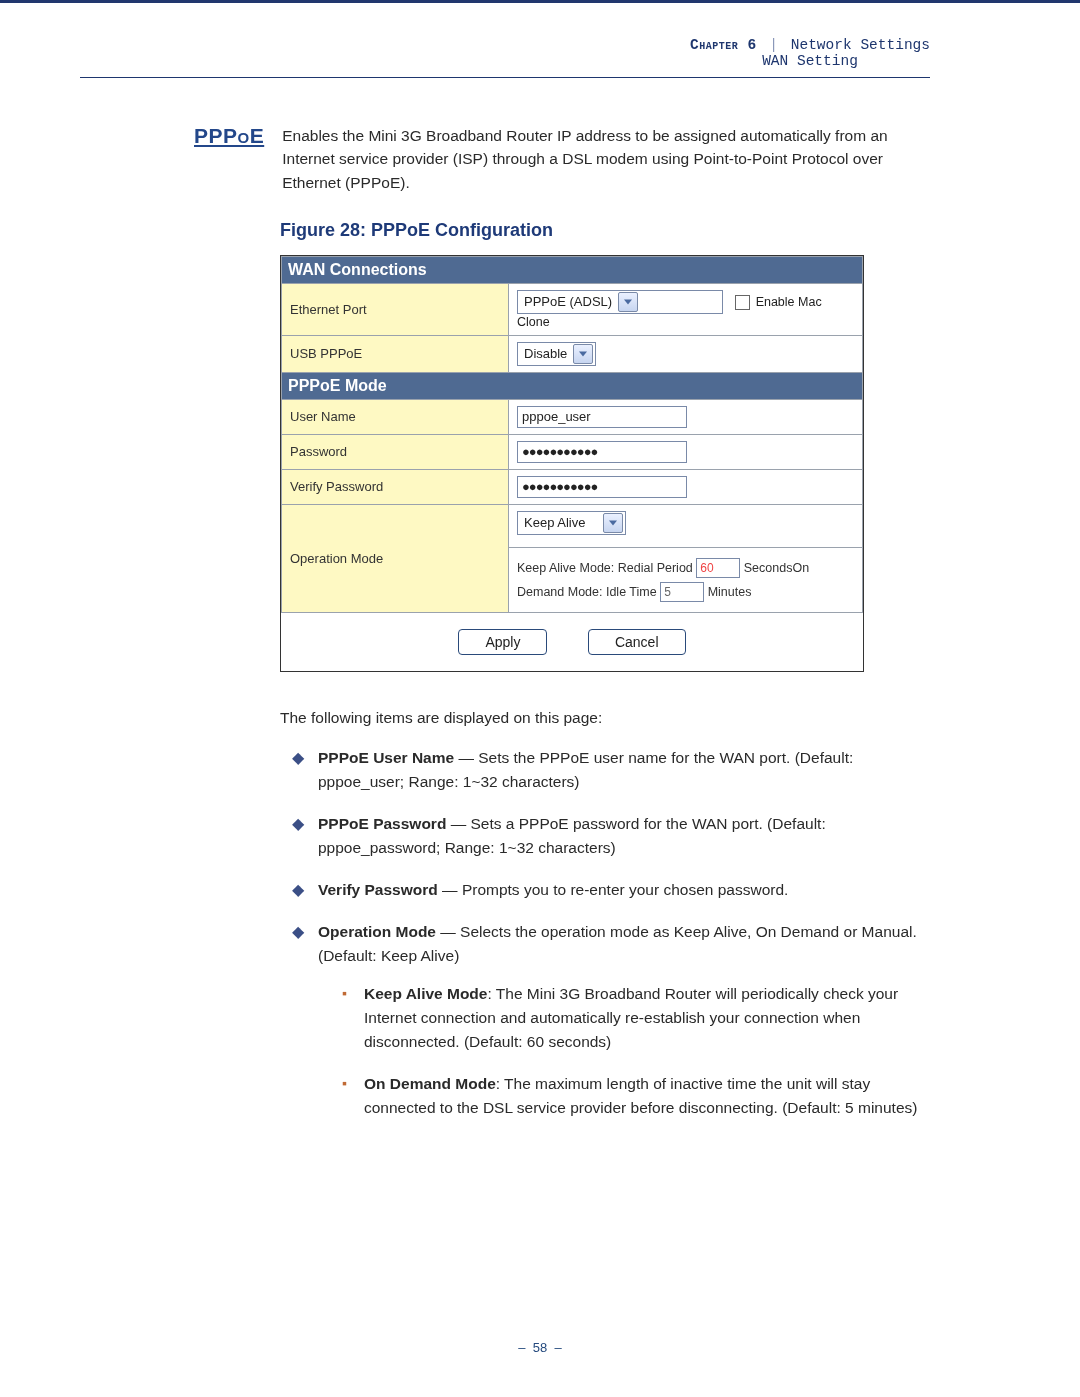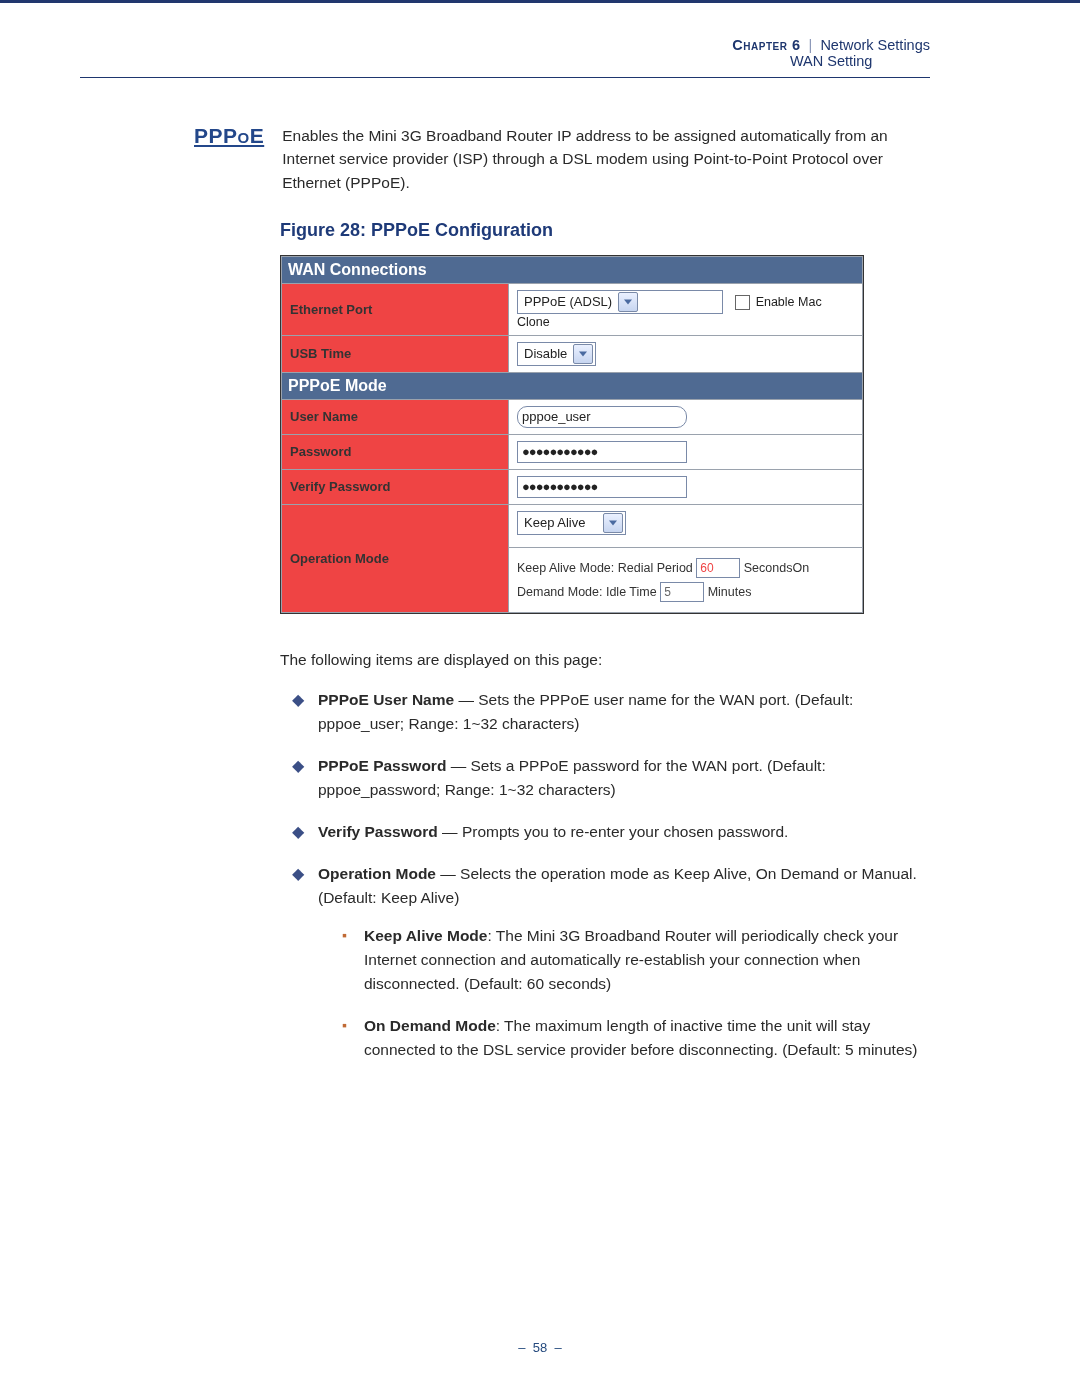--- a/index.html
+++ b/index.html
@@ -14,21 +14,21 @@
     min-height: 1397px;
     position: relative;
     box-sizing: border-box;
     border-top: 3px solid #21376e;
   }
   .hdr {
     display: flex;
     justify-content: flex-end;
     padding: 34px 150px 6px 0;
   }
-  .hdr-block { text-align: left; }
+  .hdr-block { text-align: left; font-family: Liberation Mono, monospace; }
   .hdr-line1 {
     font-size: 14.5px;
     color: #1e366e;
   }
   .hdr-line1 b { font-variant: small-caps; letter-spacing: .5px; }
   .hdr-sep { color:#8a97b8; margin: 0 4px;}
   .hdr-line2 {
     font-size: 14.5px;
     color: #1e366e;
     text-align: center;
@@ -77,21 +77,21 @@
   .tbl td, .tbl th { border: 1px solid #9aa2ad; padding: 6px 8px; vertical-align: middle; }
   .hdr-row th {
     background: #4f6a92;
     color: #fff;
     text-align: left;
     font-weight: bold;
     font-family: Arial, sans-serif;
     font-size: 16px;
     padding: 4px 6px;
   }
-  .lbl-cell { background:#ef4444; width: 210px; color:#333;font-weight:bold; }
+  .lbl-cell { background:#fef9c3; width: 210px; color:#333; }
   .val-cell { background:#fff; }
 
   .select {
     display:inline-flex; align-items:center;
     border:1px solid #7a8aa8; background:#fff;
     height:22px; padding:0 2px 0 6px;
     font: 13px Arial, sans-serif; color:#222;
   }
   .select.bold { font-weight:normal; }
   .select .sel-btn {
@@ -186,40 +186,40 @@
                     </svg>
               </span>
             </span>
             <span style="margin-left:8px; font-size:12.5px;">
               <span class="checkbox"></span><span>Enable Mac Clone</span>
             </span>
           </td>
         </tr>
 
         <tr>
-          <td class="lbl-cell">USB Time</td>
+          <td class="lbl-cell">USB PPPoE</td>
           <td class="val-cell">
             <span class="select bold">
               <span>Disable</span>
               <span class="sel-btn">
                 <svg viewBox="0 0 10 6">
                       <path d="M0 0 L10 0 L5 6 Z" fill="#4a6aa0"></path>
                     </svg>
               </span>
             </span>
           </td>
         </tr>
 
         <tr class="hdr-row">
               <th colspan="2">PPPoE Mode</th>
             </tr>
 
         <tr>
           <td class="lbl-cell">User Name</td>
-          <td class="val-cell"><span class="txt-input" style="width:160px;border-radius:10px;">pppoe_user</span></td>
+          <td class="val-cell"><span class="txt-input" style="width:160px;">pppoe_user</span></td>
         </tr>
         <tr>
           <td class="lbl-cell">Password</td>
           <td class="val-cell"><span class="txt-input" style="width:160px; letter-spacing:-1px;">●●●●●●●●●●●</span></td>
         </tr>
         <tr>
           <td class="lbl-cell">Verify Password</td>
           <td class="val-cell"><span class="txt-input" style="width:160px; letter-spacing:-1px;">●●●●●●●●●●●</span></td>
         </tr>
         <tr>
@@ -242,20 +242,24 @@
               <div class="op-line">
                 <span>Demand Mode: Idle Time</span>
                 <span class="tiny-input">5</span>
                 <span>Minutes</span>
               </div>
             </div>
           </td>
         </tr>
       </tbody>
         </table>
+      <div class="btn-row">
+        <span class="btn">Apply</span>
+        <span class="btn">Cancel</span>
+      </div>
     </div>
 
     <div class="post">
       <div>The following items are displayed on this page:</div>
       <ul class="diamond">
         <li><b>PPPoE User Name</b><span> — Sets the PPPoE user name for the WAN port. (Default: pppoe_user; Range: 1~32 characters)</span></li>
         <li><b>PPPoE Password</b><span> — Sets a PPPoE password for the WAN port. (Default: pppoe_password; Range: 1~32 characters)</span></li>
         <li><b>Verify Password</b><span> — Prompts you to re-enter your chosen password.</span></li>
         <li><b>Operation Mode</b><span> — Selects the operation mode as Keep Alive, On Demand or Manual. (Default: Keep Alive)</span>
           <ul class="square">

